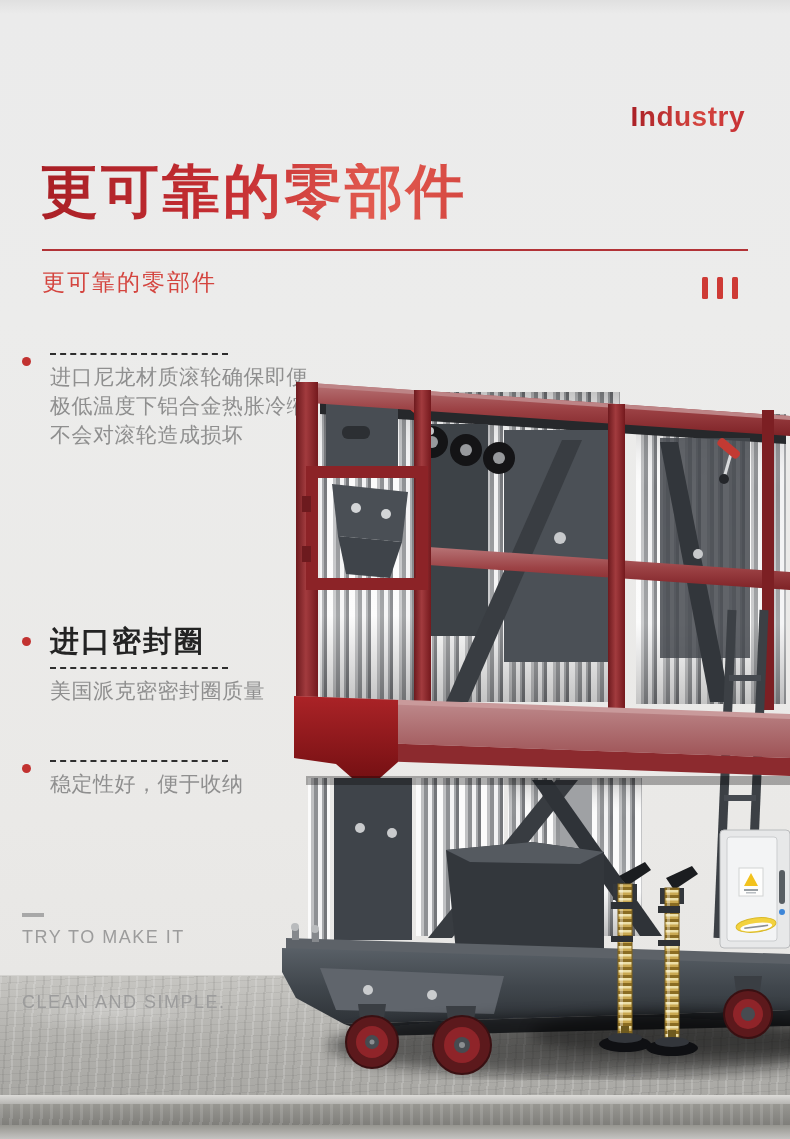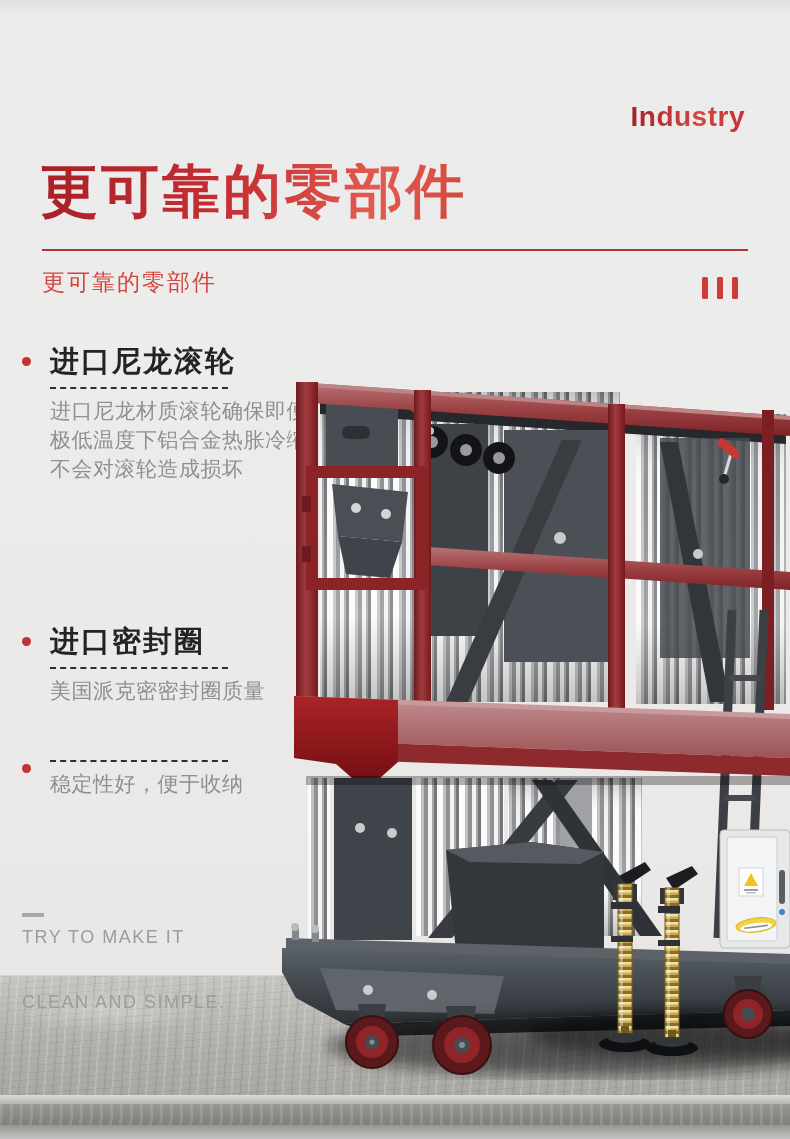--- a/index.html
+++ b/index.html
@@ -62,21 +62,20 @@
   <div class="red-divider"></div>
   <div class="subtitle">更可靠的零部件</div>
   <div class="accent-bars">
       <i></i>
       <i></i>
       <i></i>
     </div>
 
   <div class="feature f1">
     <span class="bullet"></span>
-    <div class="f-title">进口尼龙滚轮</div>
     <div class="f-dash"></div>
     <div class="f-desc">
       <div>进口尼龙材质滚轮确保即便</div>
       <div>极低温度下铝合金热胀冷缩</div>
       <div>不会对滚轮造成损坏</div>
     </div>
   </div>
 
 
   <div class="feature f3">

